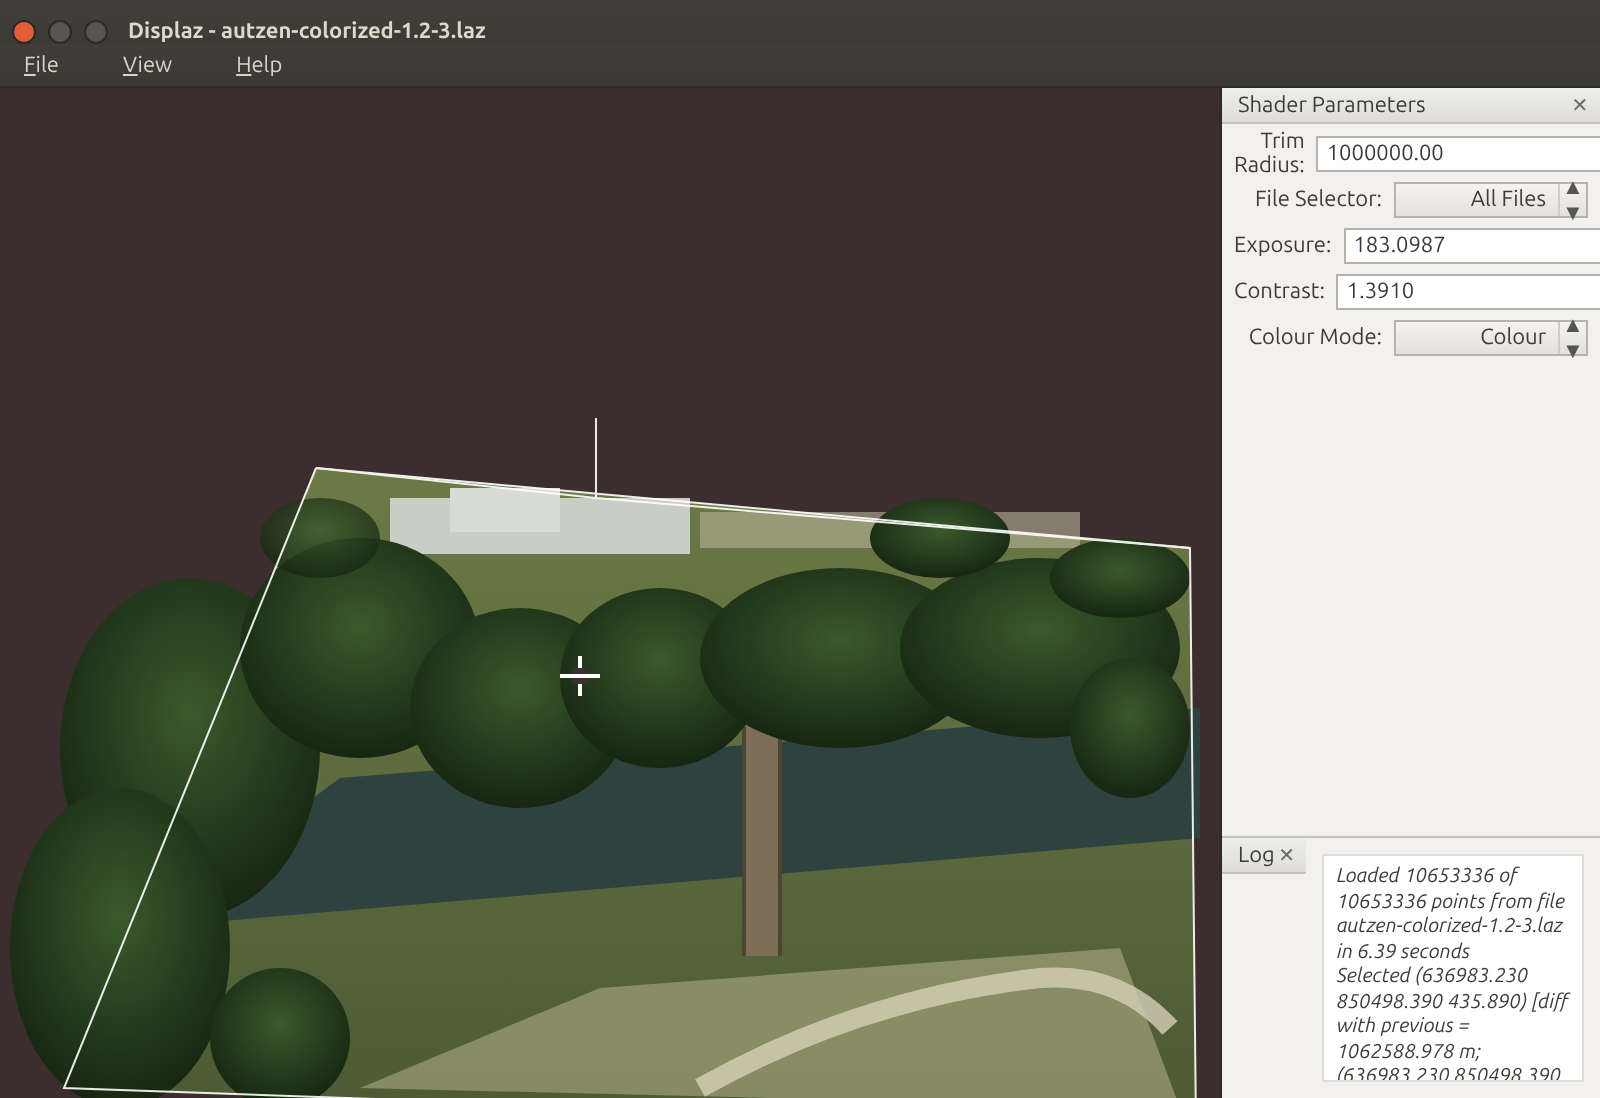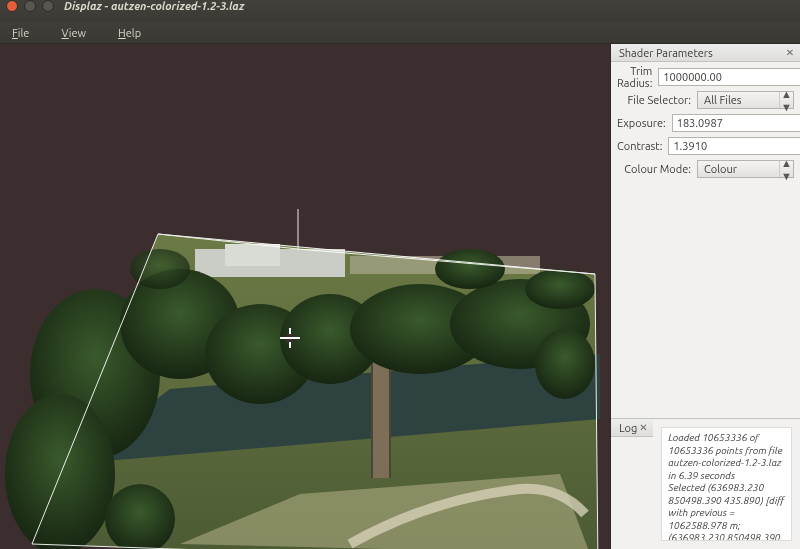--- a/index.html
+++ b/index.html
@@ -1,19 +1,19 @@
 <!DOCTYPE html>
 <html><head>
 <meta charset="utf-8">
 <style>
 * { margin: 0; padding: 0; box-sizing: border-box; font-family: "Ubuntu", "Segoe UI", sans-serif; font-size: 11px; }
 html, body { width: 800px; height: 549px; overflow: hidden; }
 body { background: #3c2d2e; display: flex; flex-direction: column; }
 
-.titlebar { height: 22px; background: linear-gradient(to bottom, #41403a, #3b3a35); display: flex; align-items: flex-start; padding: 0 6px; color: #dcd8cf; font-style: italic; }
+.titlebar { height: 22px; background: linear-gradient(to bottom, #41403a, #3b3a35); display: flex; align-items: flex-end; padding: 0 6px; color: #dcd8cf; }
 .titlebar .win-buttons { display: flex; gap: 6px; margin-right: 10px; }
 .titlebar .win-btn { width: 12px; height: 12px; border-radius: 50%; background: #575650; border: 1px solid #2c2b27; }
 .titlebar .win-btn.close { background: #e45e3c; }
 .titlebar .title { font-weight: bold; color: #dfd9cc; }
 
 .menubar { height: 22px; background: linear-gradient(to bottom, #3f3e38, #3a3934); display: flex; align-items: center; padding: 0 4px; color: #d8d4c9; border-bottom: 1px solid #2b2a26; gap: 16px; }
 .menubar .menu-item { padding: 3px 8px; cursor: pointer; }
 .menubar .menu-item .accel { text-decoration: underline; }
 
 .content { flex: 1; display: flex; background: #6d28d9; }
@@ -26,21 +26,21 @@
 .panel-header .spacer { flex: 1; }
 .panel-header .close-x { width: 12px; height: 12px; display: flex; align-items: center; justify-content: center; color: #6b6a66; cursor: pointer; font-size: 10px; }
 
 .params { padding: 4px 6px; background: #f2f1f0; }
 .param-row { display: flex; align-items: center; height: 22px; margin-bottom: 1px; }
 .param-row .label { width: 80px; text-align: right; padding-right: 6px; color: #3c3b37; }
 .param-row .control { flex: 1; display: flex; }
 .spinbox { flex: 1; display: flex; border: 1px solid #b6b3ac; background: #fff; height: 18px; }
 .spinbox input { flex: 1; border: none; padding: 0 4px; font-size: 11px; outline: none; background: #fff; color: #3c3b37; min-width: 0; }
 .combobox { flex: 1; display: flex; border: 1px solid #b6b3ac; background: linear-gradient(to bottom,#f4f3f1,#e2e1dd); height: 18px; align-items: center; cursor: pointer; }
-.combobox span { flex: 1; padding: 0 6px; color: #3c3b37; }
+.combobox span { flex: 1; padding: 0 6px; color: #3c3b37; text-align: right; }
 .combobox .arrow { width: 14px; text-align: center; font-size: 6px; color: #555; border-left: 1px solid #cfcdc7; height: 100%; display: flex; flex-direction: column; justify-content: center; gap: 1px; }
 
 .params-fill { flex: 1; background: #f2f1f0; }
 
 .log-panel { display: flex; flex-direction: row; background: #f2f1f0; border-top: 1px solid #c4c2be; }
 .log-text { padding: 4px 6px; font-size: 10px; color: #3c3b37; line-height: 1.25; height: 114px; overflow: hidden; background: #fff; margin: 8px; border: 1px solid #dedcd7; white-space: pre-wrap; word-break: break-word; font-style: italic; }
 
 
 .cursor3d { position: absolute; left: 280px; top: 284px; width: 20px; height: 20px; pointer-events: none; }
 .cursor3d::before, .cursor3d::after { content:""; position:absolute; background:#fff; }

